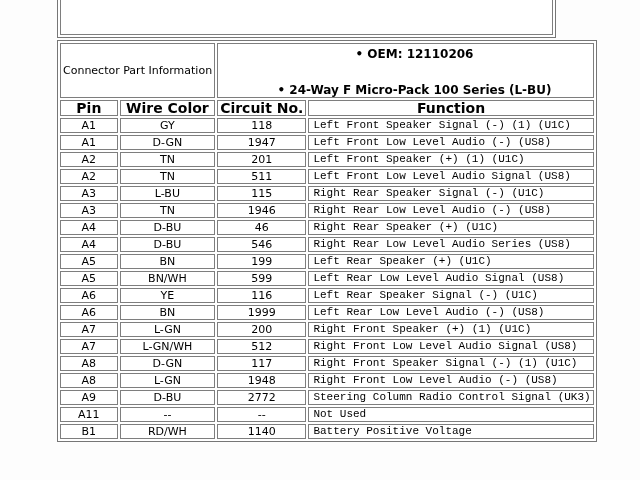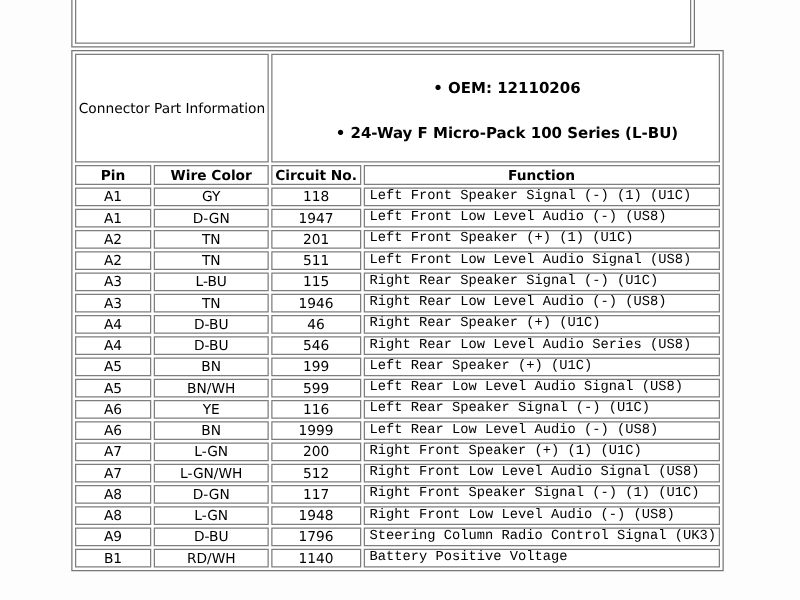--- a/index.html
+++ b/index.html
@@ -22,30 +22,30 @@
     position:absolute; left:57px; top:40px; width:499px;
     border-collapse:separate; border-spacing:2px;
     border:1px solid #767676; background:#ffffff;
   }
   table.pinout td, table.pinout th {
     border:1px solid #7e7e7e; background:#ffffff;
     text-align:center; vertical-align:middle;
     font-size:11px; line-height:13px; height:13px;
     padding:0 2px; white-space:nowrap; overflow:hidden;
   }
-  table.pinout th { font-weight:bold; font-size:11px; height:14px; }
+  table.pinout th { font-weight:bold; font-size:14px; height:14px; }
   table.pinout td.fn { text-align:left; padding-left:4px;font-family:Liberation Mono, monospace; }
   td.conn-label {
     font-weight:normal; font-size:12px; height:50px; white-space:normal;
     line-height:14px;
   }
   td.conn-bullets { text-align:left; height:50px; padding:0; }
   ul.bullets { list-style:none; margin:0; padding:3px 0 0 14px; }
   ul.bullets li {
-    font-weight:bold; font-size:12px; line-height:14px; margin:16px;
+    font-weight:bold; font-size:12px; line-height:14px; margin:0;
     white-space:nowrap;
   }
   ul.bullets li + li { margin-top:22px; }
   ul.bullets .dot { display:inline-block; width:16px; font-size:12px; }
 </style>
 </head>
 <body>
 
 <div class="doc">
 
@@ -170,22 +170,28 @@
         </tr>
         <tr>
           <td>A8</td>
           <td>L-GN</td>
           <td>1948</td>
           <td class="fn">Right Front Low Level Audio (-) (US8)</td>
         </tr>
         <tr>
           <td>A9</td>
           <td>D-BU</td>
-          <td>1796</td>
+          <td>2772</td>
           <td class="fn">Steering Column Radio Control Signal (UK3)</td>
+        </tr>
+        <tr>
+          <td>A11</td>
+          <td>--</td>
+          <td>--</td>
+          <td class="fn">Not Used</td>
         </tr>
         <tr>
           <td>B1</td>
           <td>RD/WH</td>
           <td>1140</td>
           <td class="fn">Battery Positive Voltage</td>
         </tr>
       </tbody>
   </table>
 

